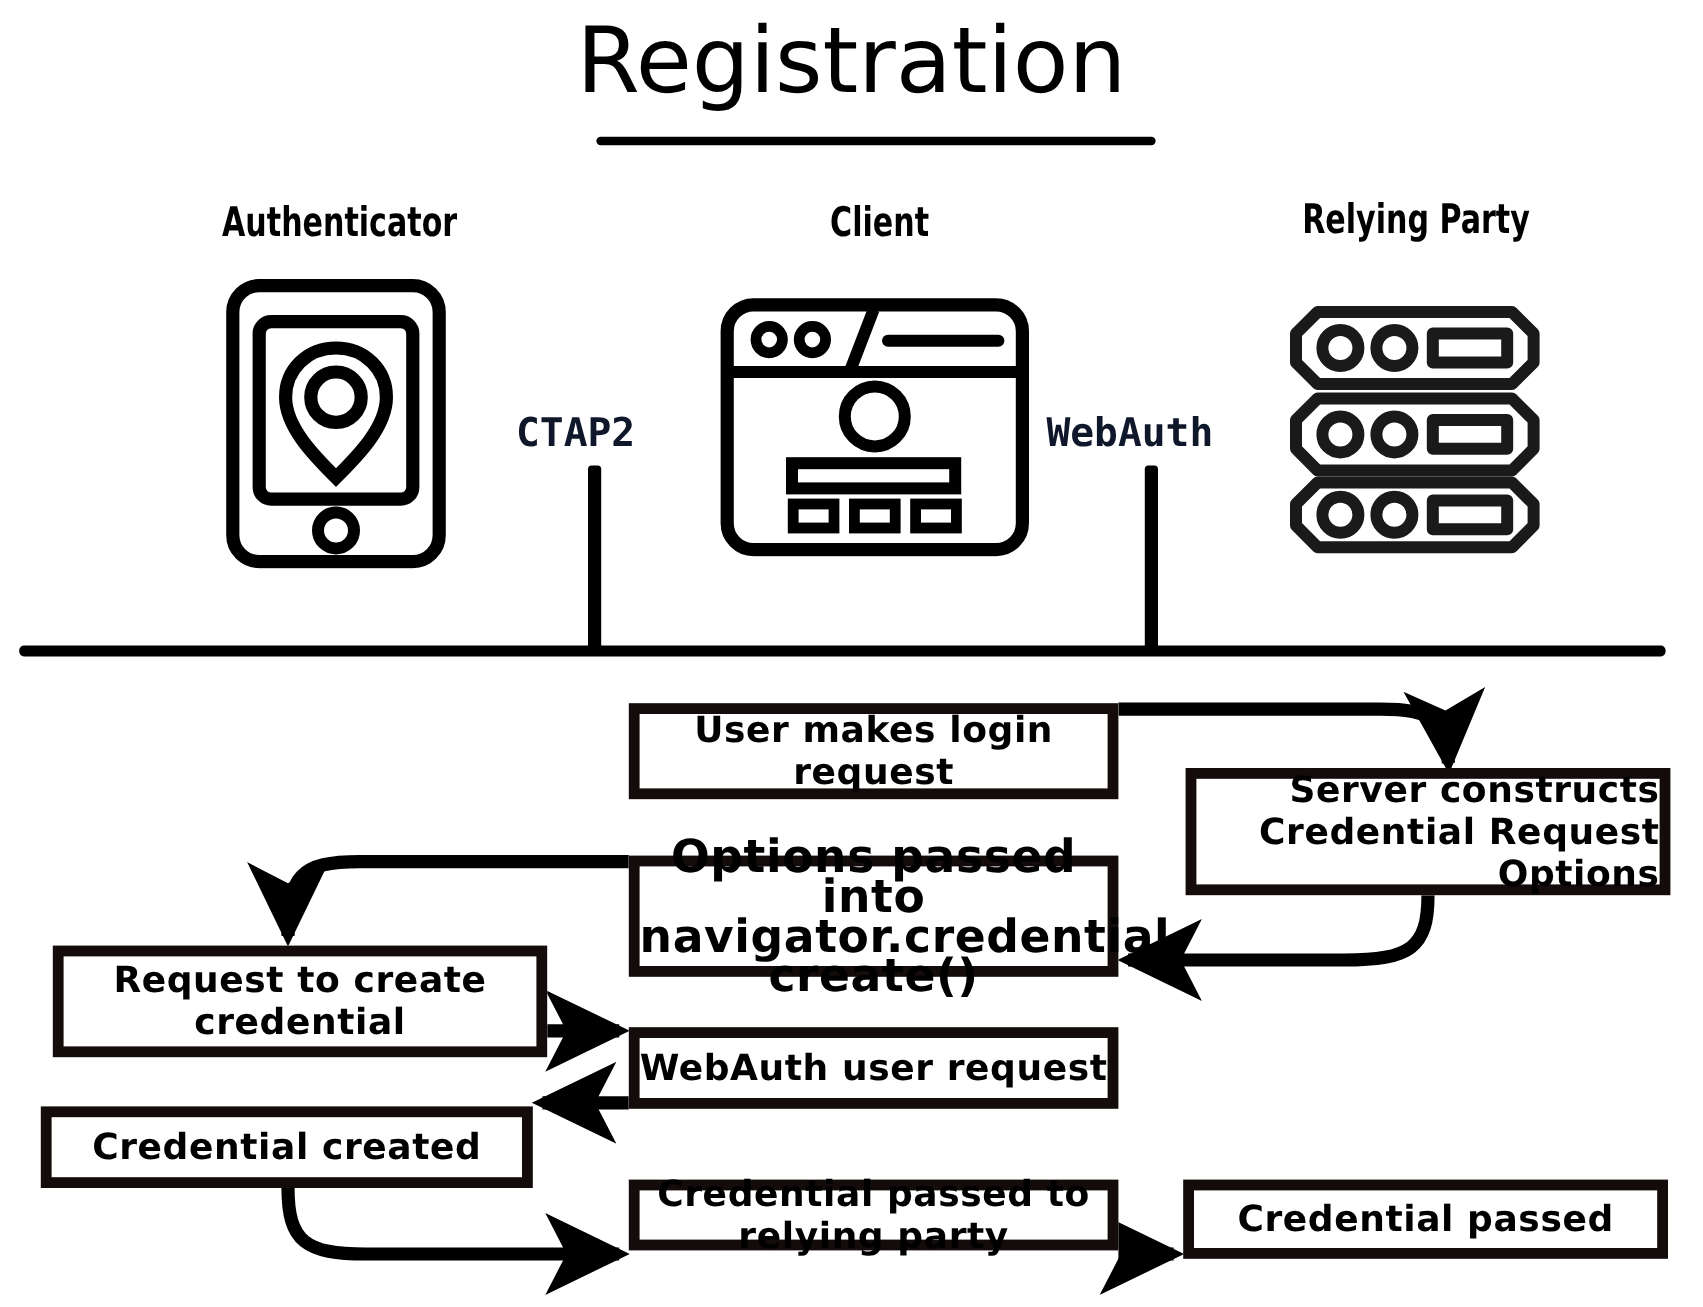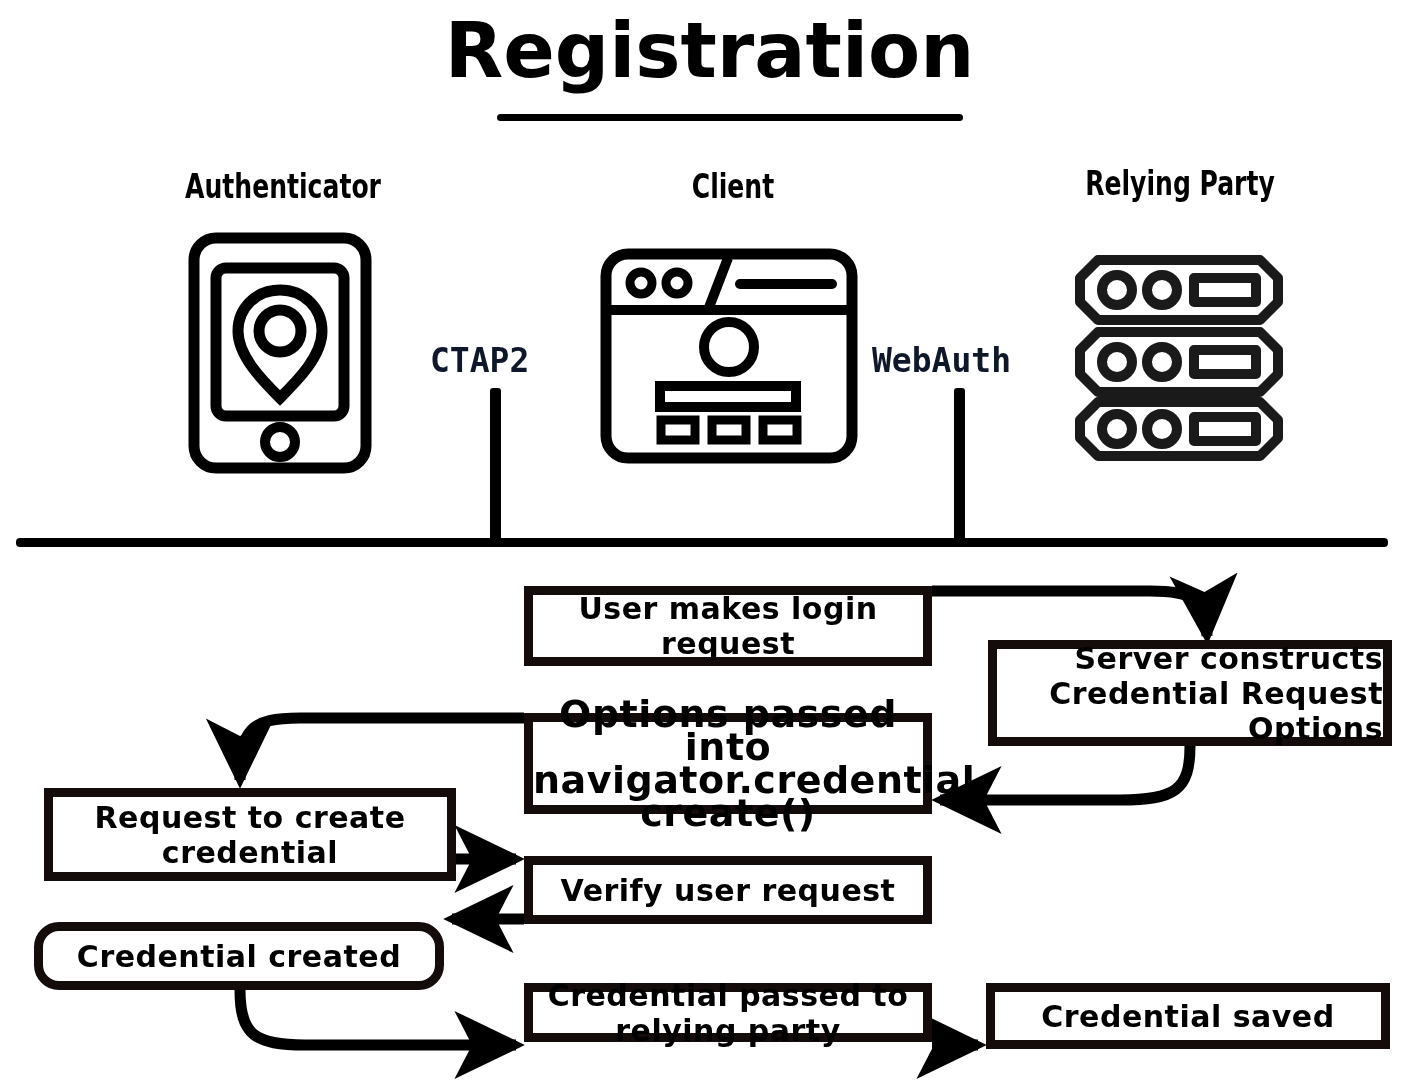--- a/index.html
+++ b/index.html
@@ -19,21 +19,21 @@
   }
 
   
   #title {
     position: absolute;
     left: 0;
     top: 8px;
     width: 1419px;
     text-align: center;
     font-family: "DejaVu Sans", sans-serif;
-    font-weight: bold;
+    font-weight: normal;
     font-size: 76px;
     line-height: 86px;
     letter-spacing: 0px;
     color: #000000;
     white-space: nowrap;
   }
   #title-rule {
     position: absolute;
     left: 497px;
     top: 114px;
@@ -120,21 +120,21 @@
     font-size: 30px;
     line-height: 35px;
     letter-spacing: 0.5px;
     white-space: pre-line;
   }
   #box-login   { left: 524px;  top: 586px; width: 408px; height: 80px; }
   #box-server  { left: 988px;  top: 640px; width: 404px; height: 106px; text-align: right; }
   #box-options { left: 524px;  top: 713px; width: 408px; height: 101px; }
   #box-reqcred { left: 44px;   top: 788px; width: 412px; height: 93px; }
   #box-verify  { left: 524px;  top: 856px; width: 408px; height: 68px; }
-  #box-created { left: 34px;   top: 922px; width: 410px; height: 68px; border-radius: 25px; }
+  #box-created { left: 34px;   top: 922px; width: 410px; height: 68px; }
   #box-passed  { left: 524px;  top: 983px; width: 408px; height: 59px; }
   #box-saved   { left: 986px;  top: 983px; width: 404px; height: 66px; }
 
   #box-options .txt { font-size: 38px; line-height: 33px; }
 
   
   #connectors {
     position: absolute;
     left: 0;
     top: 0;
@@ -250,29 +250,29 @@
 navigator.credential.
 create()</span>
   </div>
 
   <div class="flow-box" id="box-reqcred">
     <span class="txt">Request to create
 credential</span>
   </div>
 
   <div class="flow-box" id="box-verify">
-    <span class="txt">Verify user request</span>
+    <span class="txt">WebAuth user request</span>
   </div>
 
   <div class="flow-box" id="box-created">
     <span class="txt">Credential created</span>
   </div>
 
   <div class="flow-box" id="box-passed">
     <span class="txt">Credential passed to
 relying party</span>
   </div>
 
   <div class="flow-box" id="box-saved">
-    <span class="txt">Credential saved</span>
+    <span class="txt">Credential passed</span>
   </div>
 
 </div>
 
 </body></html>

